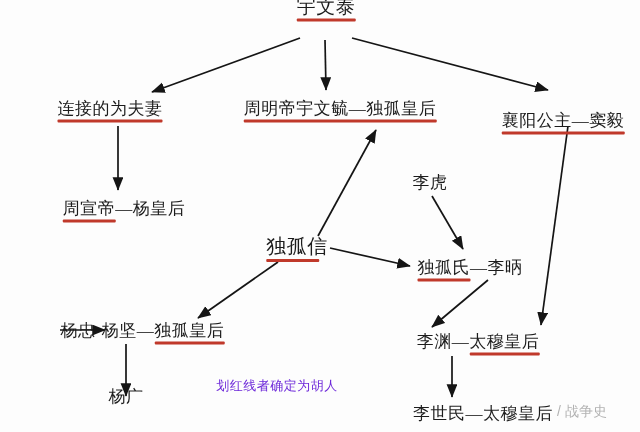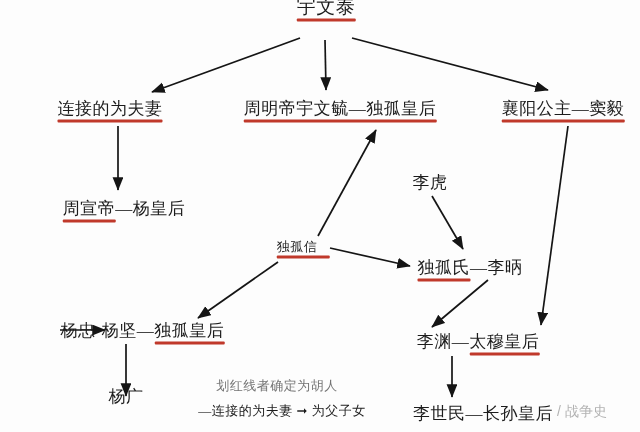--- a/index.html
+++ b/index.html
@@ -90,31 +90,30 @@
         <path d="M 60 330 L 105 330" stroke="#151515" stroke-width="1.7" fill="none" marker-end="url(#arrowhead)"></path>
         <path d="M 126 344 L 126 396" stroke="#151515" stroke-width="1.7" fill="none" marker-end="url(#arrowhead)"></path>
         <path d="M 452 356 L 452 397" stroke="#151515" stroke-width="1.7" fill="none" marker-end="url(#arrowhead)"></path>
       </g>
   </svg>
 
   <div id="node-layer">
       <div class="node" style="left: 326px; top: 6px; font-size: 19px;"><span class="txt">宇文泰</span><span class="ul" style="left: 0px; width: 58.5px; background: rgb(192, 57, 43);"></span></div>
       <div class="node" style="left: 110px; top: 108px; font-size: 17px;"><span class="txt">连接的为夫妻</span><span class="ul" style="left: 0px; width: 105px; background: rgb(192, 57, 43);"></span></div>
       <div class="node" style="left: 340px; top: 108px; font-size: 17px;"><span class="txt">周明帝宇文毓—独孤皇后</span><span class="ul" style="left: 0px; width: 192.5px; background: rgb(192, 57, 43);"></span></div>
-      <div class="node" style="left: 563px; top: 108px; font-size: 17px;"><span class="txt">襄阳公主—窦毅</span><span class="ul" style="left: 0px; width: 122.5px; background: rgb(192, 57, 43);"></span></div>
+      <div class="node" style="left: 563px; top: 120px; font-size: 17px;"><span class="txt">襄阳公主—窦毅</span><span class="ul" style="left: 0px; width: 122.5px; background: rgb(192, 57, 43);"></span></div>
       <div class="node" style="left: 124px; top: 208px; font-size: 17px;"><span class="txt">周宣帝—杨皇后</span><span class="ul" style="left: 0px; width: 52.5px; background: rgb(192, 57, 43);"></span></div>
       <div class="node" style="left: 430px; top: 182px; font-size: 17px;"><span class="txt">李虎</span></div>
-      <div class="node" style="left: 297px; top: 246px; font-size: 13px;"><span class="txt">独孤信</span><span class="ul" style="left: 0px; width: 52.5px; background: rgb(192, 57, 43);"></span></div>
+      <div class="node" style="left: 297px; top: 246px; font-size: 20px;"><span class="txt">独孤信</span><span class="ul" style="left: 0px; width: 52.5px; background: rgb(192, 57, 43);"></span></div>
       <div class="node" style="left: 470px; top: 267px; font-size: 17px;"><span class="txt">独孤氏—李昞</span><span class="ul" style="left: 0px; width: 52.5px; background: rgb(192, 57, 43);"></span></div>
       <div class="node" style="left: 33px; top: 330px; font-size: 17px; margin-left: 45px;"><span class="txt">杨忠</span></div>
       <div class="node" style="left: 163px; top: 330px; font-size: 17px; text-align: center;"><span class="txt">杨坚—独孤皇后</span><span class="ul" style="left: 52.5px; width: 70px; background: rgb(192, 57, 43);"></span></div>
       <div class="node" style="left: 478px; top: 341px; font-size: 17px;"><span class="txt">李渊—太穆皇后</span><span class="ul" style="left: 52.5px; width: 70px; background: rgb(192, 57, 43);"></span></div>
       <div class="node" style="left: 126px; top: 396px; font-size: 17px;"><span class="txt">杨广</span></div>
-      <div class="node" style="left: 483px; top: 413px; font-size: 17px;"><span class="txt">李世民—长孙皇后</span></div>
+      <div class="node" style="left: 483px; top: 413px; font-size: 17px;"><span class="txt">李世民—太穆皇后</span></div>
     </div>
 
-  <div class="legend-note" style="left: 277px; top: 386px; color: #737373; font-family: Liberation Serif, serif;">划红线者确定为胡人</div>
+  <div class="legend-note" style="left: 277px; top: 386px; color: #6d28d9; font-family: Liberation Serif, serif;">划红线者确定为胡人</div>
 
-  <div class="legend-key" style="left: 282px; top: 411px;">—连接的为夫妻   ➞ 为父子女</div>
 
   <div class="watermark" style="left: 582px; top: 412px;">/ 战争史</div>
 
 </div>
 
 </body></html>

